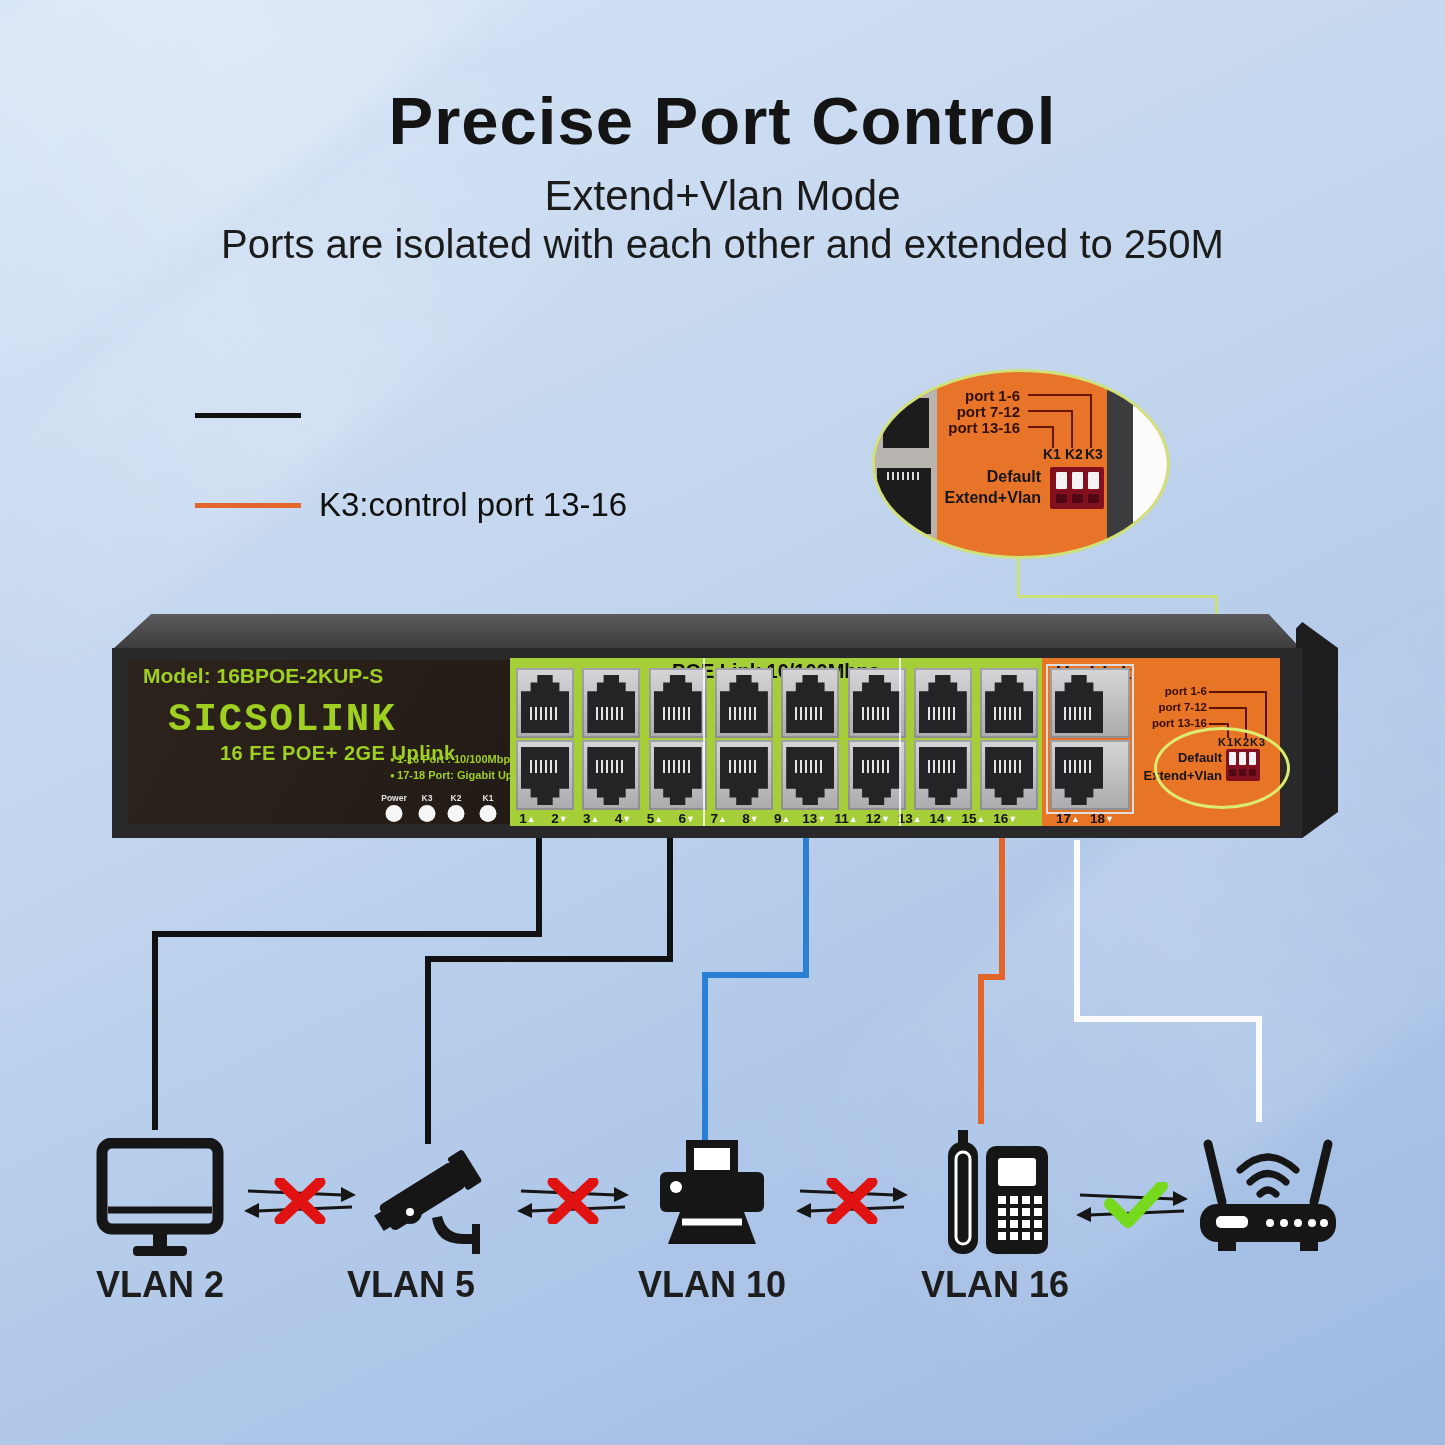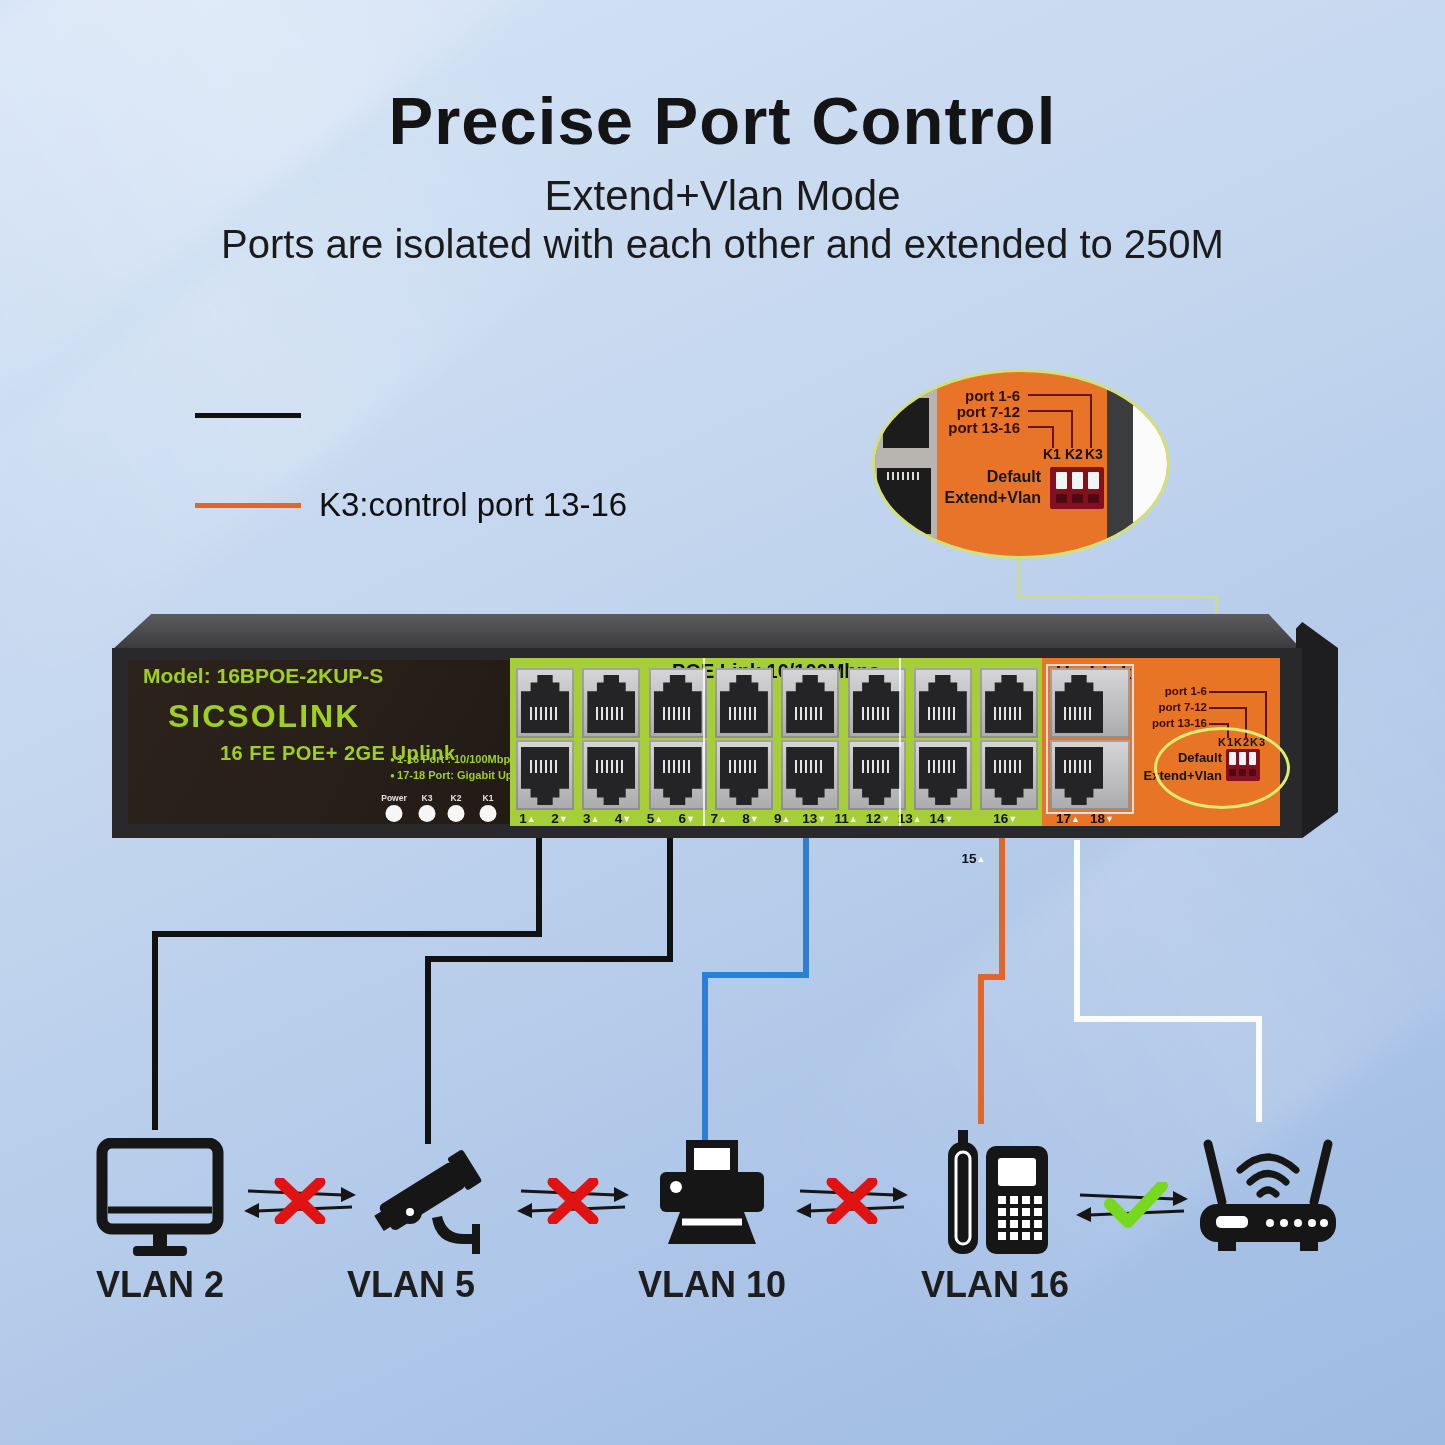--- a/index.html
+++ b/index.html
@@ -64,21 +64,21 @@
   .flip .jack{transform:scaleY(-1);}
   .pnum{position:absolute; top:153px; transform:translateX(-50%); white-space:nowrap;
         font-size:13.5px; font-weight:700; color:#111;}
   .pnum .arr{color:#fff; font-size:9px; vertical-align:1px;}
   .up-pnum{color:#111;}
   .pdiv{position:absolute; top:0; width:2px; height:168px; background:rgba(255,255,255,.75);}
   .upframe{position:absolute; left:4px; top:6px; width:88px; height:150px; border:2px solid #dedede; box-sizing:border-box;}
   .led-label{position:absolute; transform:translateX(-50%); font-size:8.5px; font-weight:700; color:#e2e2e2;}
   .led{position:absolute; width:17px; height:17px; border-radius:50%; background:#f6f6f6; transform:translateX(-50%);}
   .sw-model{left:143px; top:664px; font-size:21px; font-weight:700; color:#9fd021;}
-  .sw-brand{left:168px; top:698px; font-size:32px; font-weight:700; color:#9fd021; letter-spacing:2px;}
+  .sw-brand{left:168px; top:698px; font-size:39px; font-weight:700; color:#9fd021; letter-spacing:2px;font-family:Liberation Mono, monospace;}
   .sw-tag{left:220px; top:742px; font-size:20px; font-weight:700; color:#9fd021; letter-spacing:.5px;}
   .sw-bullet{position:absolute; left:390px; font-size:11px; font-weight:700; color:#9fd021; white-space:nowrap;}
   .sw-bullet::before{content:"● "; font-size:8px; vertical-align:1px;}
   
   .mini-port{position:absolute; right:238px; width:90px; text-align:right; font-size:11.5px; font-weight:700; color:#380e03;}
   .mini-line{position:absolute; background:#5d1206;}
   .mini-k{left:1218px; top:736px; font-size:11px; font-weight:700; color:#141414; letter-spacing:1px;}
   .mini-mode{position:absolute; right:223px; width:110px; text-align:right; font-size:13px; font-weight:700; color:#141414;}
   .yellow-ellipse{left:1154px; top:727px; width:136px; height:82px; border-radius:50%;
                   border:3px solid #dcec6f; box-sizing:border-box;}
@@ -262,21 +262,21 @@
         <span class="pnum" style="left: 144.9px;"><b>5</b><span class="arr">▲</span></span>
         <span class="pnum" style="left: 176.75px;"><b>6</b><span class="arr">▼</span></span>
         <span class="pnum" style="left: 208.6px;"><b>7</b><span class="arr">▲</span></span>
         <span class="pnum" style="left: 240.45px;"><b>8</b><span class="arr">▼</span></span>
         <span class="pnum" style="left: 272.3px;"><b>9</b><span class="arr">▲</span></span>
         <span class="pnum" style="left: 304.15px;"><b>13</b><span class="arr">▼</span></span>
         <span class="pnum" style="left: 336px;"><b>11</b><span class="arr">▲</span></span>
         <span class="pnum" style="left: 367.85px;"><b>12</b><span class="arr">▼</span></span>
         <span class="pnum" style="left: 399.7px;"><b>13</b><span class="arr">▲</span></span>
         <span class="pnum" style="left: 431.55px;"><b>14</b><span class="arr">▼</span></span>
-        <span class="pnum" style="left: 463.4px; margin-top: 40px;"><b>15</b><span class="arr">▲</span></span>
+        <span class="pnum" style="left: 463.4px;"><b>15</b><span class="arr">▲</span></span>
         <span class="pnum" style="left: 495.25px;"><b>16</b><span class="arr">▼</span></span>
       </div>
     <div class="pdiv" style="left:193px"></div>
     <div class="pdiv" style="left:389px"></div>
   </div>
 
   <div class="abs up-panel">
     <div class="up-banner">Up Link</div>
     <div class="upframe"></div>
     <div>

